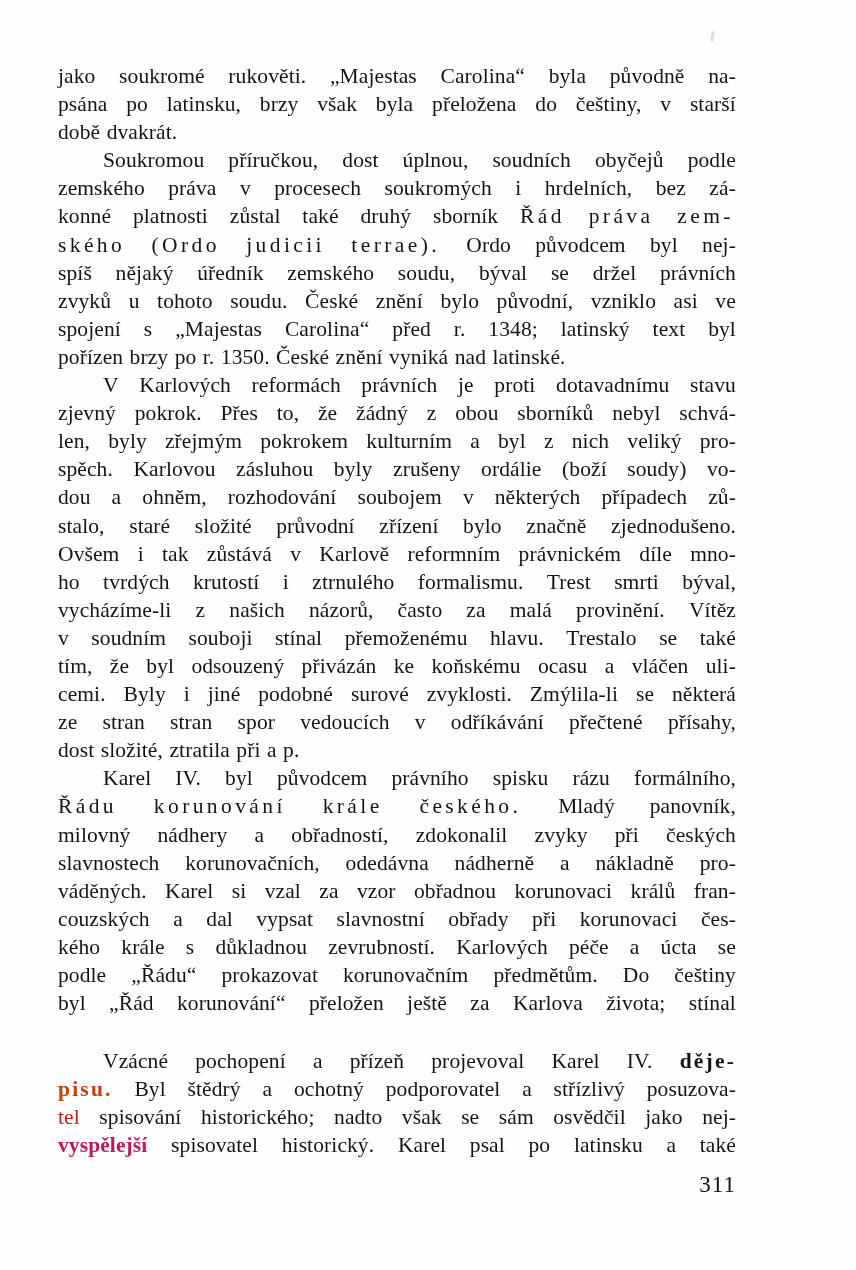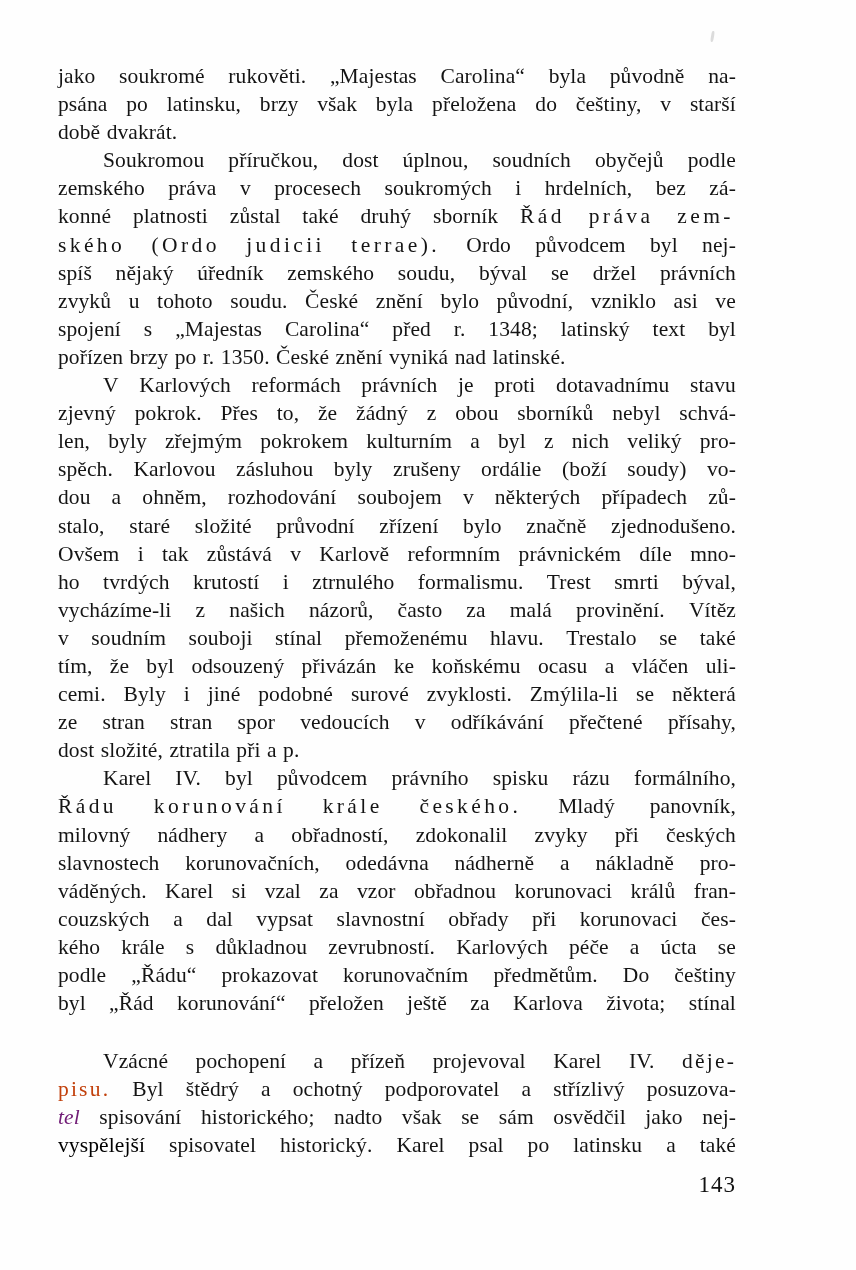--- a/index.html
+++ b/index.html
@@ -65,29 +65,29 @@
 
   
   .indent { padding-left: 45px; }
 
   
   .track {
     letter-spacing: 3.4px;
     margin-right: 2px;
     font-family: Liberation Serif, serif;
   }
-  .track-tight { letter-spacing: 2.2px; }
+  .track-tight { letter-spacing: 2.2px; font-weight: bold; }
 
   
   .gap { height: 30px; }
 
   
   .fade1 { color: #c2410c; }
-  .fade2 { color: #701a75; font-style: italic; }
-  .fade3 { color: #000000; }
+  .fade2 { color: #b91c1c; }
+  .fade3 { color: #be185d; font-weight: bold; }
 
   .folio {
     position: absolute;
     left: 0;
     top: 1172px;
     width: 736px;
     text-align: right;
     font-size: 23px;
     letter-spacing: 1px;
     color: #121212;
@@ -523,15 +523,15 @@
         <span class="w">psal</span>
         <span class="w">po</span>
         <span class="w">latinsku</span>
         <span class="w">a</span>
         <span class="w">také</span>
       </div>
     </div>
 
   </div>
 
-  <div class="folio">143</div>
+  <div class="folio">311</div>
 
 </div>
 
 </body></html>

